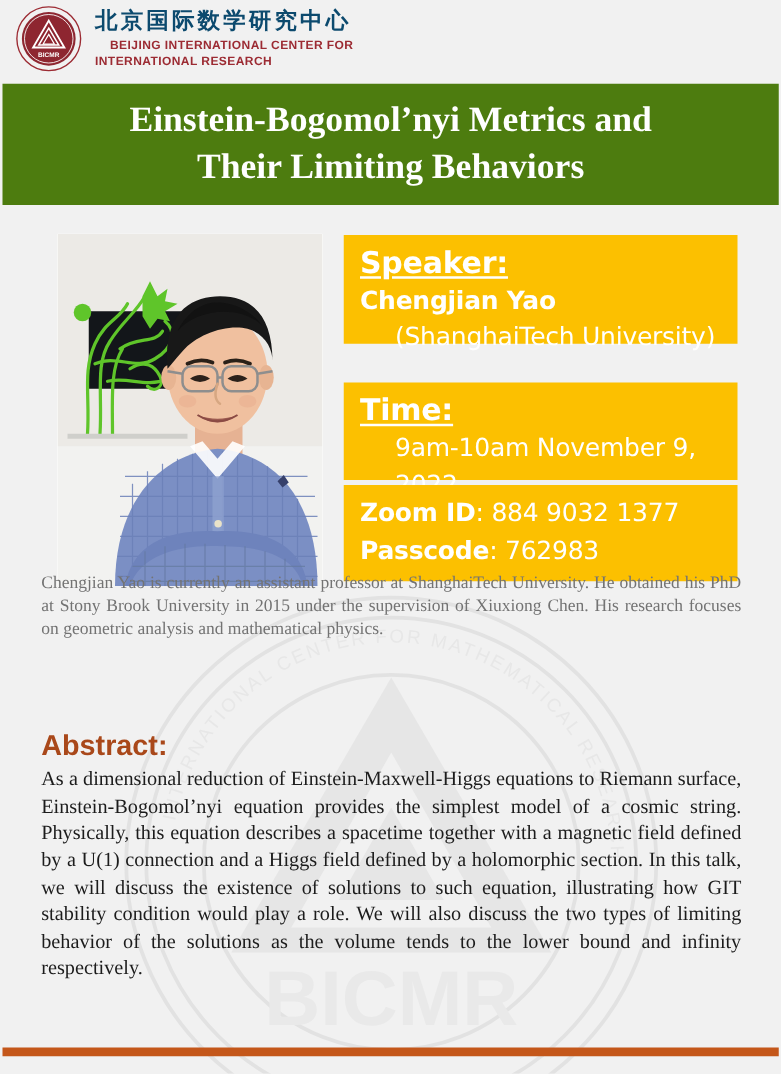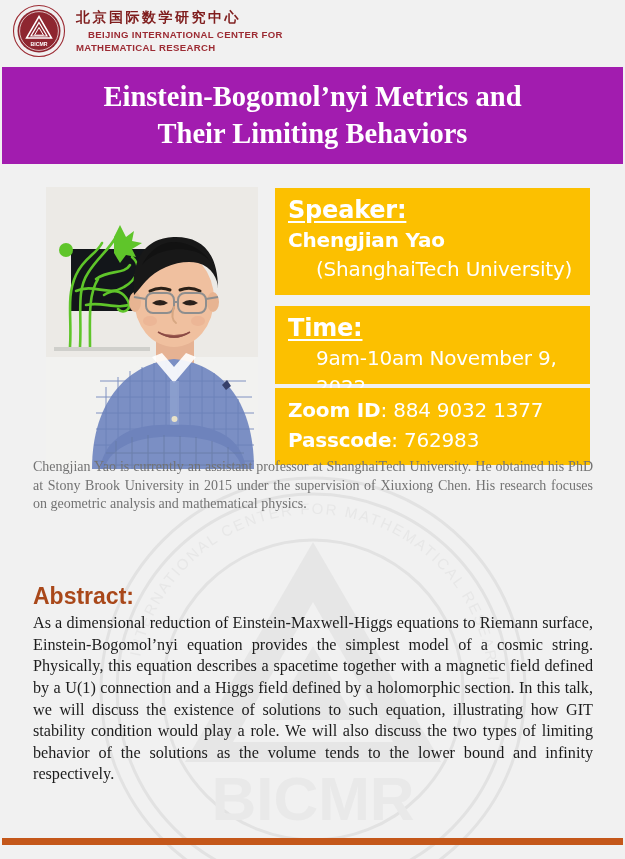--- a/index.html
+++ b/index.html
@@ -47,24 +47,24 @@
     height: 54px;
     margin-left: 12px;
     flex: 0 0 auto;
   }
   .header-text {
     margin-left: 10px;
     line-height: 1.15;
   }
   .header-cn {
     font-family: "DejaVu Sans", sans-serif;
-    font-size: 14px;
+    font-size: 18px;
     font-weight: bold;
     letter-spacing: 2.5px;
-    color: #7f1d1d;
+    color: #0c4a6e;
     white-space: nowrap;
   }
   .header-en {
     font-family: "Liberation Sans", sans-serif;
     font-size: 9.6px;
     font-weight: bold;
     letter-spacing: 0.35px;
     color: #9c2b33;
     margin-top: 3px;
     white-space: nowrap;
@@ -80,21 +80,21 @@
     white-space: nowrap;
   }
 
   
   .title-banner {
     position: absolute;
     left: 2px;
     top: 67px;
     width: 621px;
     height: 97px;
-    background: #a21caf;
+    background: #4d7c0f;
     z-index: 3;
     display: flex;
     flex-direction: column;
     align-items: center;
     justify-content: center;
   }
   .title-line {
     font-family: "Liberation Serif", serif;
     font-weight: bold;
     font-size: 28.5px;
@@ -122,21 +122,21 @@
     position: absolute;
     left: 275px;
     width: 315px;
     background: #fcc000;
     z-index: 3;
     box-sizing: border-box;
     padding: 7px 0 7px 13px;
     font-family: "DejaVu Sans", sans-serif;
     color: #ffffff;
   }
-  #box-speaker { top: 188px; height: 107px; }
+  #box-speaker { top: 188px; height: 87px; }
   #box-time    { top: 306px; height: 78px; }
   #box-zoom    { top: 388px; height: 77px; }
 
   .box-head {
     font-size: 24px;
     font-weight: bold;
     text-decoration: underline;
     text-underline-offset: 3px;
     line-height: 1.3;
     letter-spacing: -0.2px;
@@ -251,21 +251,21 @@
         <circle cx="27" cy="27" r="19.4" fill="none" stroke="#ffffff" stroke-width="0.7"></circle>
         <polygon points="27,12.5 39.5,34 14.5,34" fill="none" stroke="#ffffff" stroke-width="1.5"></polygon>
         <polygon points="27,18.5 35,32 19,32" fill="none" stroke="#ffffff" stroke-width="1.2"></polygon>
         <polygon points="27,23.5 31.5,31.2 22.5,31.2" fill="none" stroke="#ffffff" stroke-width="1"></polygon>
         <text x="27" y="41.5" text-anchor="middle" font-family="Liberation Sans, sans-serif" font-size="5.2" font-weight="bold" fill="#ffffff">BICMR</text>
       </svg>
     </div>
     <div class="header-text">
       <div class="header-cn">北京国际数学研究中心</div>
       <div class="header-en">BEIJING INTERNATIONAL CENTER FOR</div>
-      <div class="header-en2">MATHEMATICAL RESEARCH</div>
+      <div class="header-en2">INTERNATIONAL RESEARCH</div>
     </div>
   </div>
 
   <div class="title-banner">
     <div class="title-line">Einstein-Bogomol’nyi Metrics and</div>
     <div class="title-line">Their Limiting Behaviors</div>
   </div>
 
   <div class="photo">
     <svg viewBox="0 0 212 282" width="212" height="282" aria-hidden="true">

